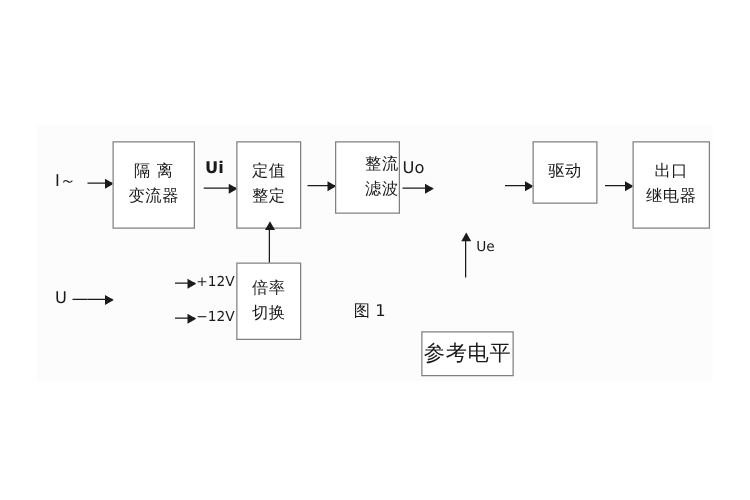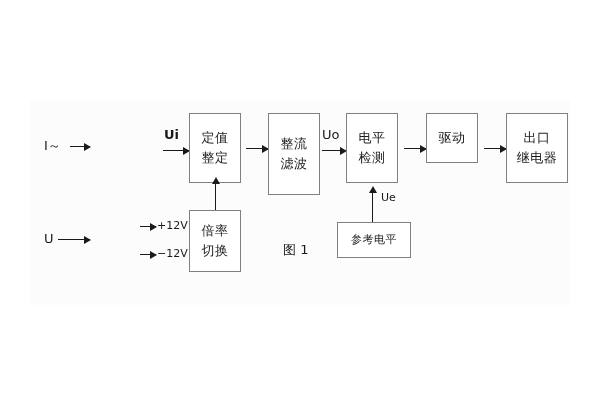--- a/index.html
+++ b/index.html
@@ -37,21 +37,21 @@
     flex-direction: column;
     align-items: center;
     justify-content: center;
     color: #1a1a1a;
     font-size: 13px;
     line-height: 1.55;
     letter-spacing: 0.5px;
     white-space: nowrap;
   }
   .box .ln { display: block; }
-  .box.wide { font-size: 11px; }
+  .box.wide { font-size: 17px; margin-top: 43px; }
 
   
   .lbl {
     position: absolute;
     color: #1a1a1a;
     font-size: 13px;
     white-space: nowrap;
     line-height: 1;
   }
   .lbl.small { font-size: 11px; }
@@ -98,43 +98,43 @@
 </head>
 <body>
 
 <div id="canvas">
 
   <div class="panel"></div>
 
   <div class="lbl" style="left:44px; top:139px;">I～</div>
   <div class="harrow" style="left:70px; top:146px; width:20px;"></div>
 
+  <div class="box" style="left:90px; top:113px; width:66px; height:70px;">
+    <span class="ln">隔 离</span>
+    <span class="ln">变流器</span>
+  </div>
 
   <div class="lbl" style="left:164px; top:128px;font-weight:bold;">Ui</div>
   <div class="harrow" style="left:163px; top:150px; width:26px;"></div>
 
   <div class="box" style="left:189px; top:113px; width:52px; height:70px;">
     <span class="ln">定值</span>
     <span class="ln">整定</span>
   </div>
 
   <div class="harrow" style="left:246px; top:148px; width:22px;"></div>
 
-  <div class="box" style="left:268px; top:113px; width:52px; height:82px;">
+  <div class="box" style="left:268px; top:113px; width:52px; height:58px;align-items:flex-end;">
     <span class="ln">整流</span>
     <span class="ln">滤波</span>
   </div>
 
   <div class="lbl" style="left:322px; top:128px;">Uo</div>
   <div class="harrow" style="left:322px; top:150px; width:24px;"></div>
 
-  <div class="box" style="left:346px; top:113px; width:52px; height:70px;">
-    <span class="ln">电平</span>
-    <span class="ln">检测</span>
-  </div>
 
   <div class="harrow" style="left:404px; top:148px; width:22px;"></div>
 
   <div class="box" style="left:426px; top:113px; width:52px; height:50px;">
     <span class="ln">驱动</span>
   </div>
 
   <div class="harrow" style="left:484px; top:148px; width:22px;"></div>
 
   <div class="box" style="left:506px; top:113px; width:62px; height:70px;">

